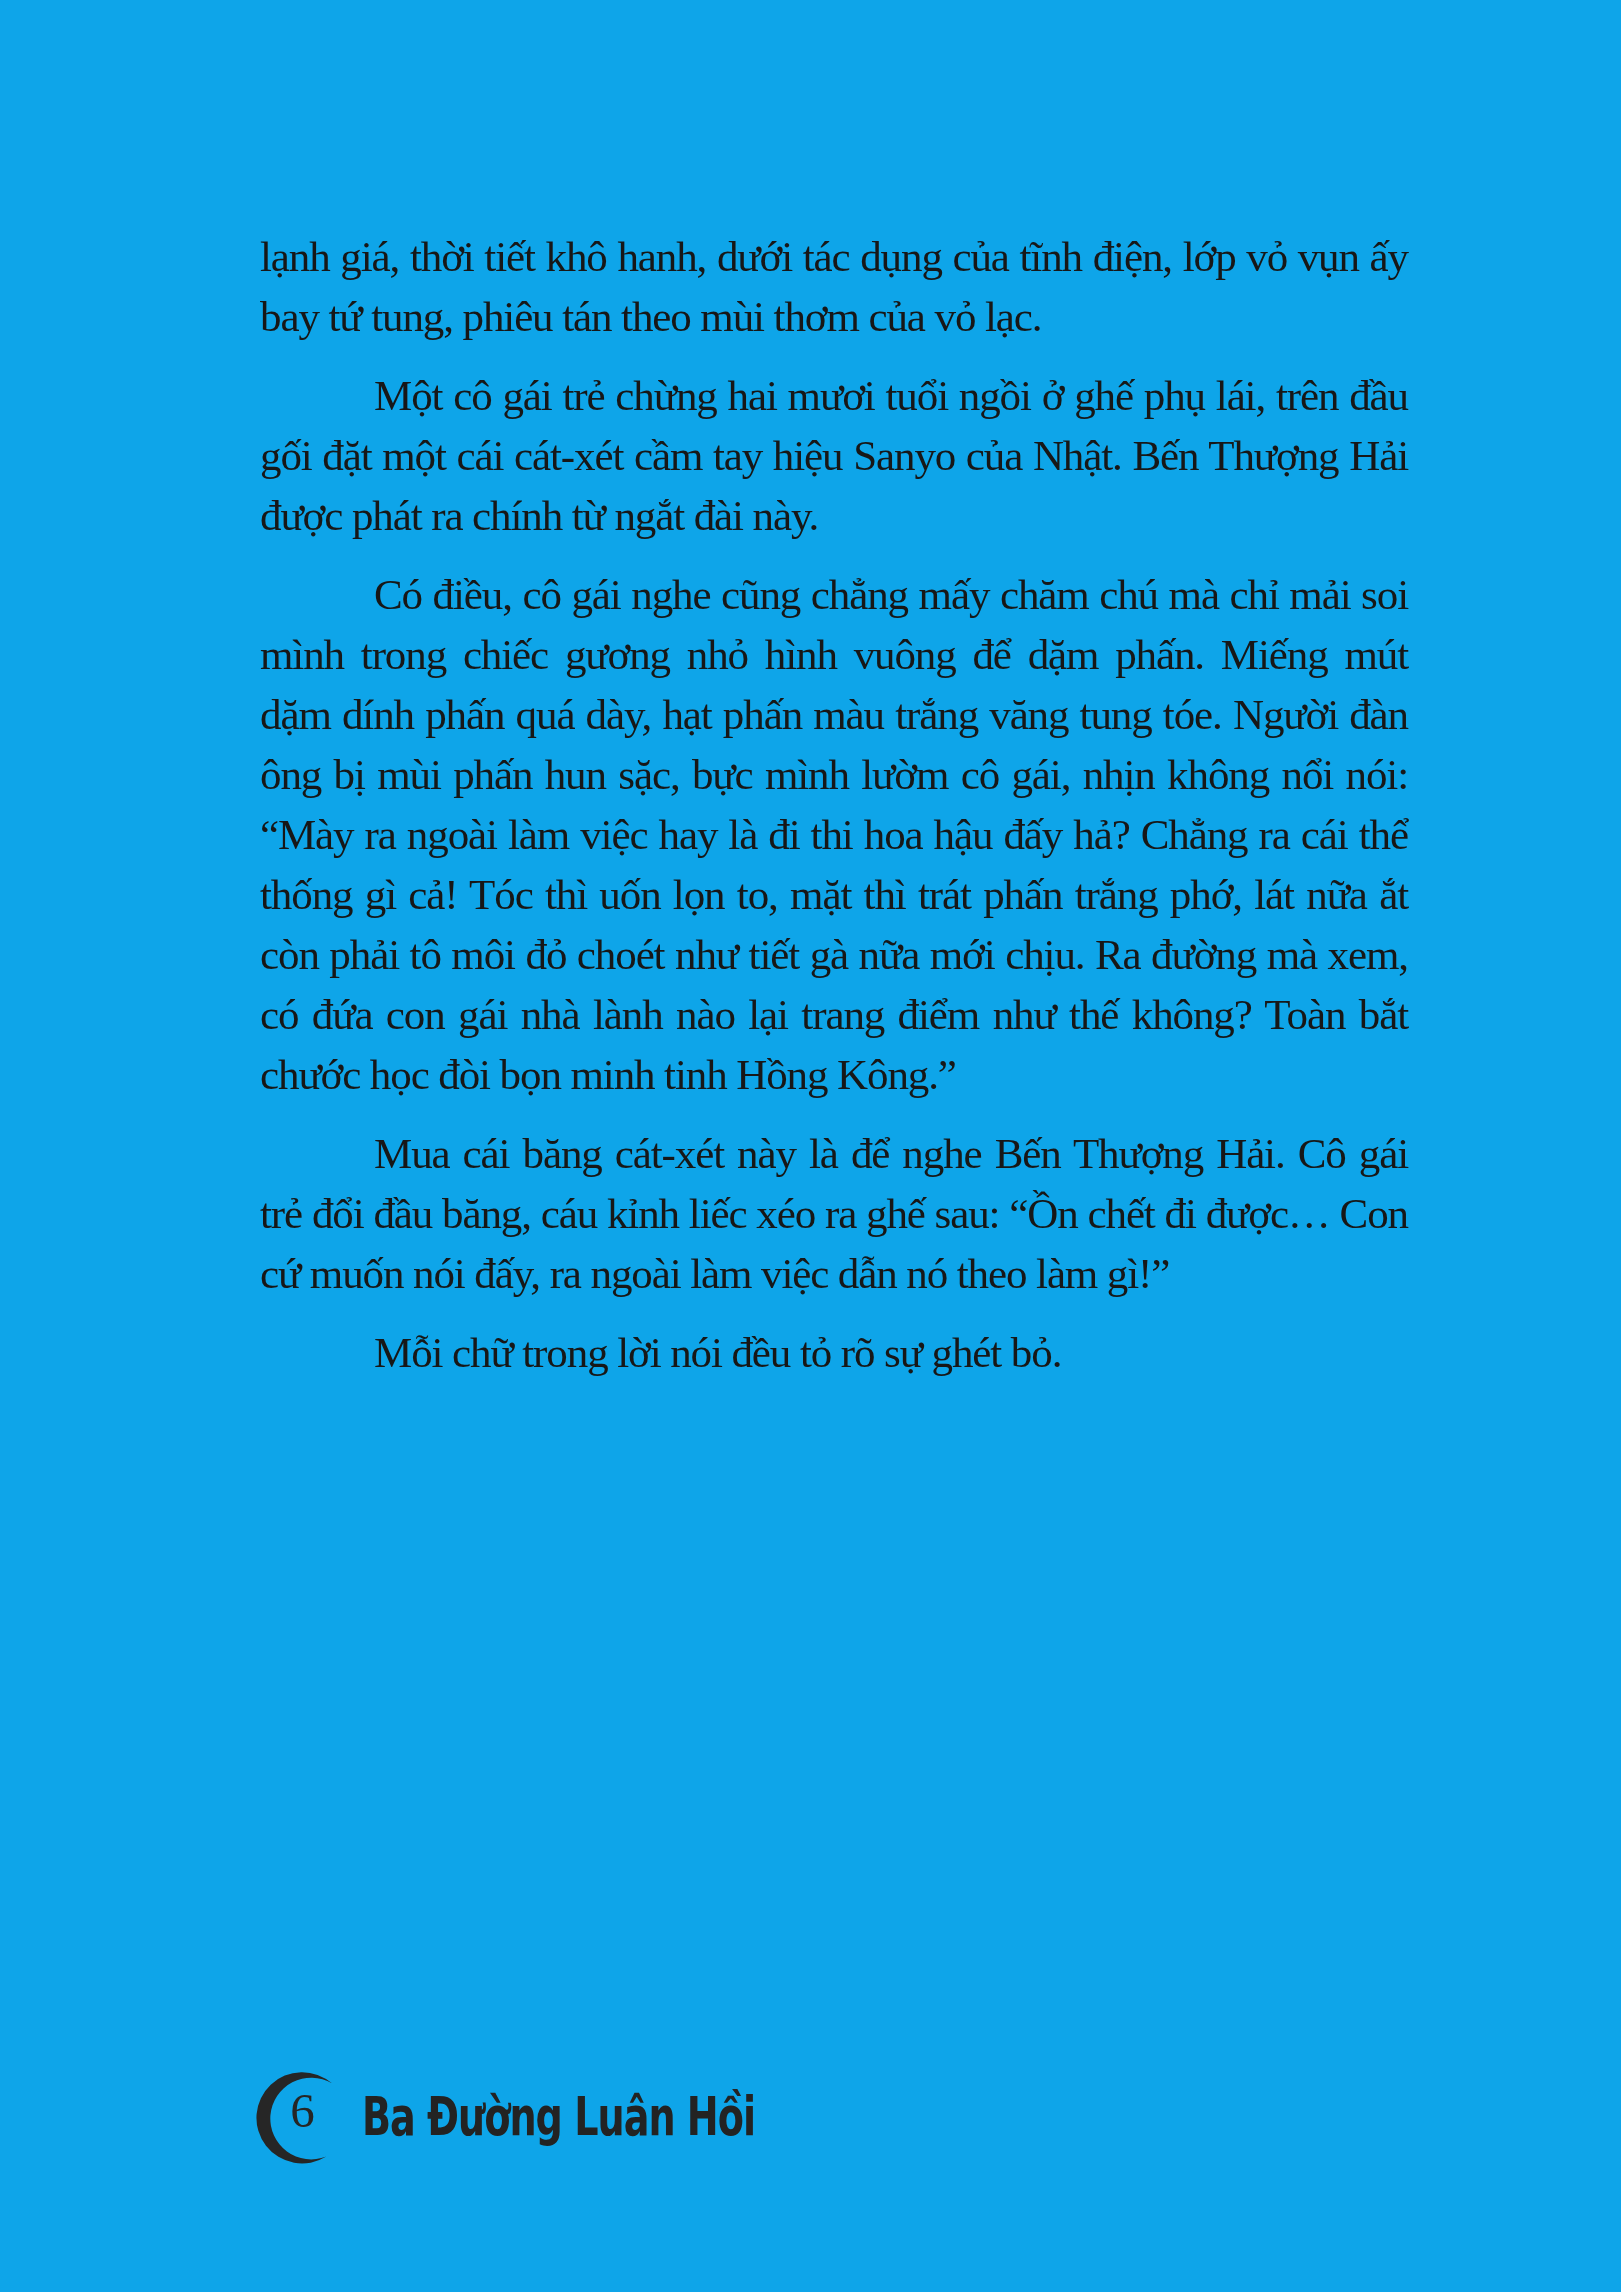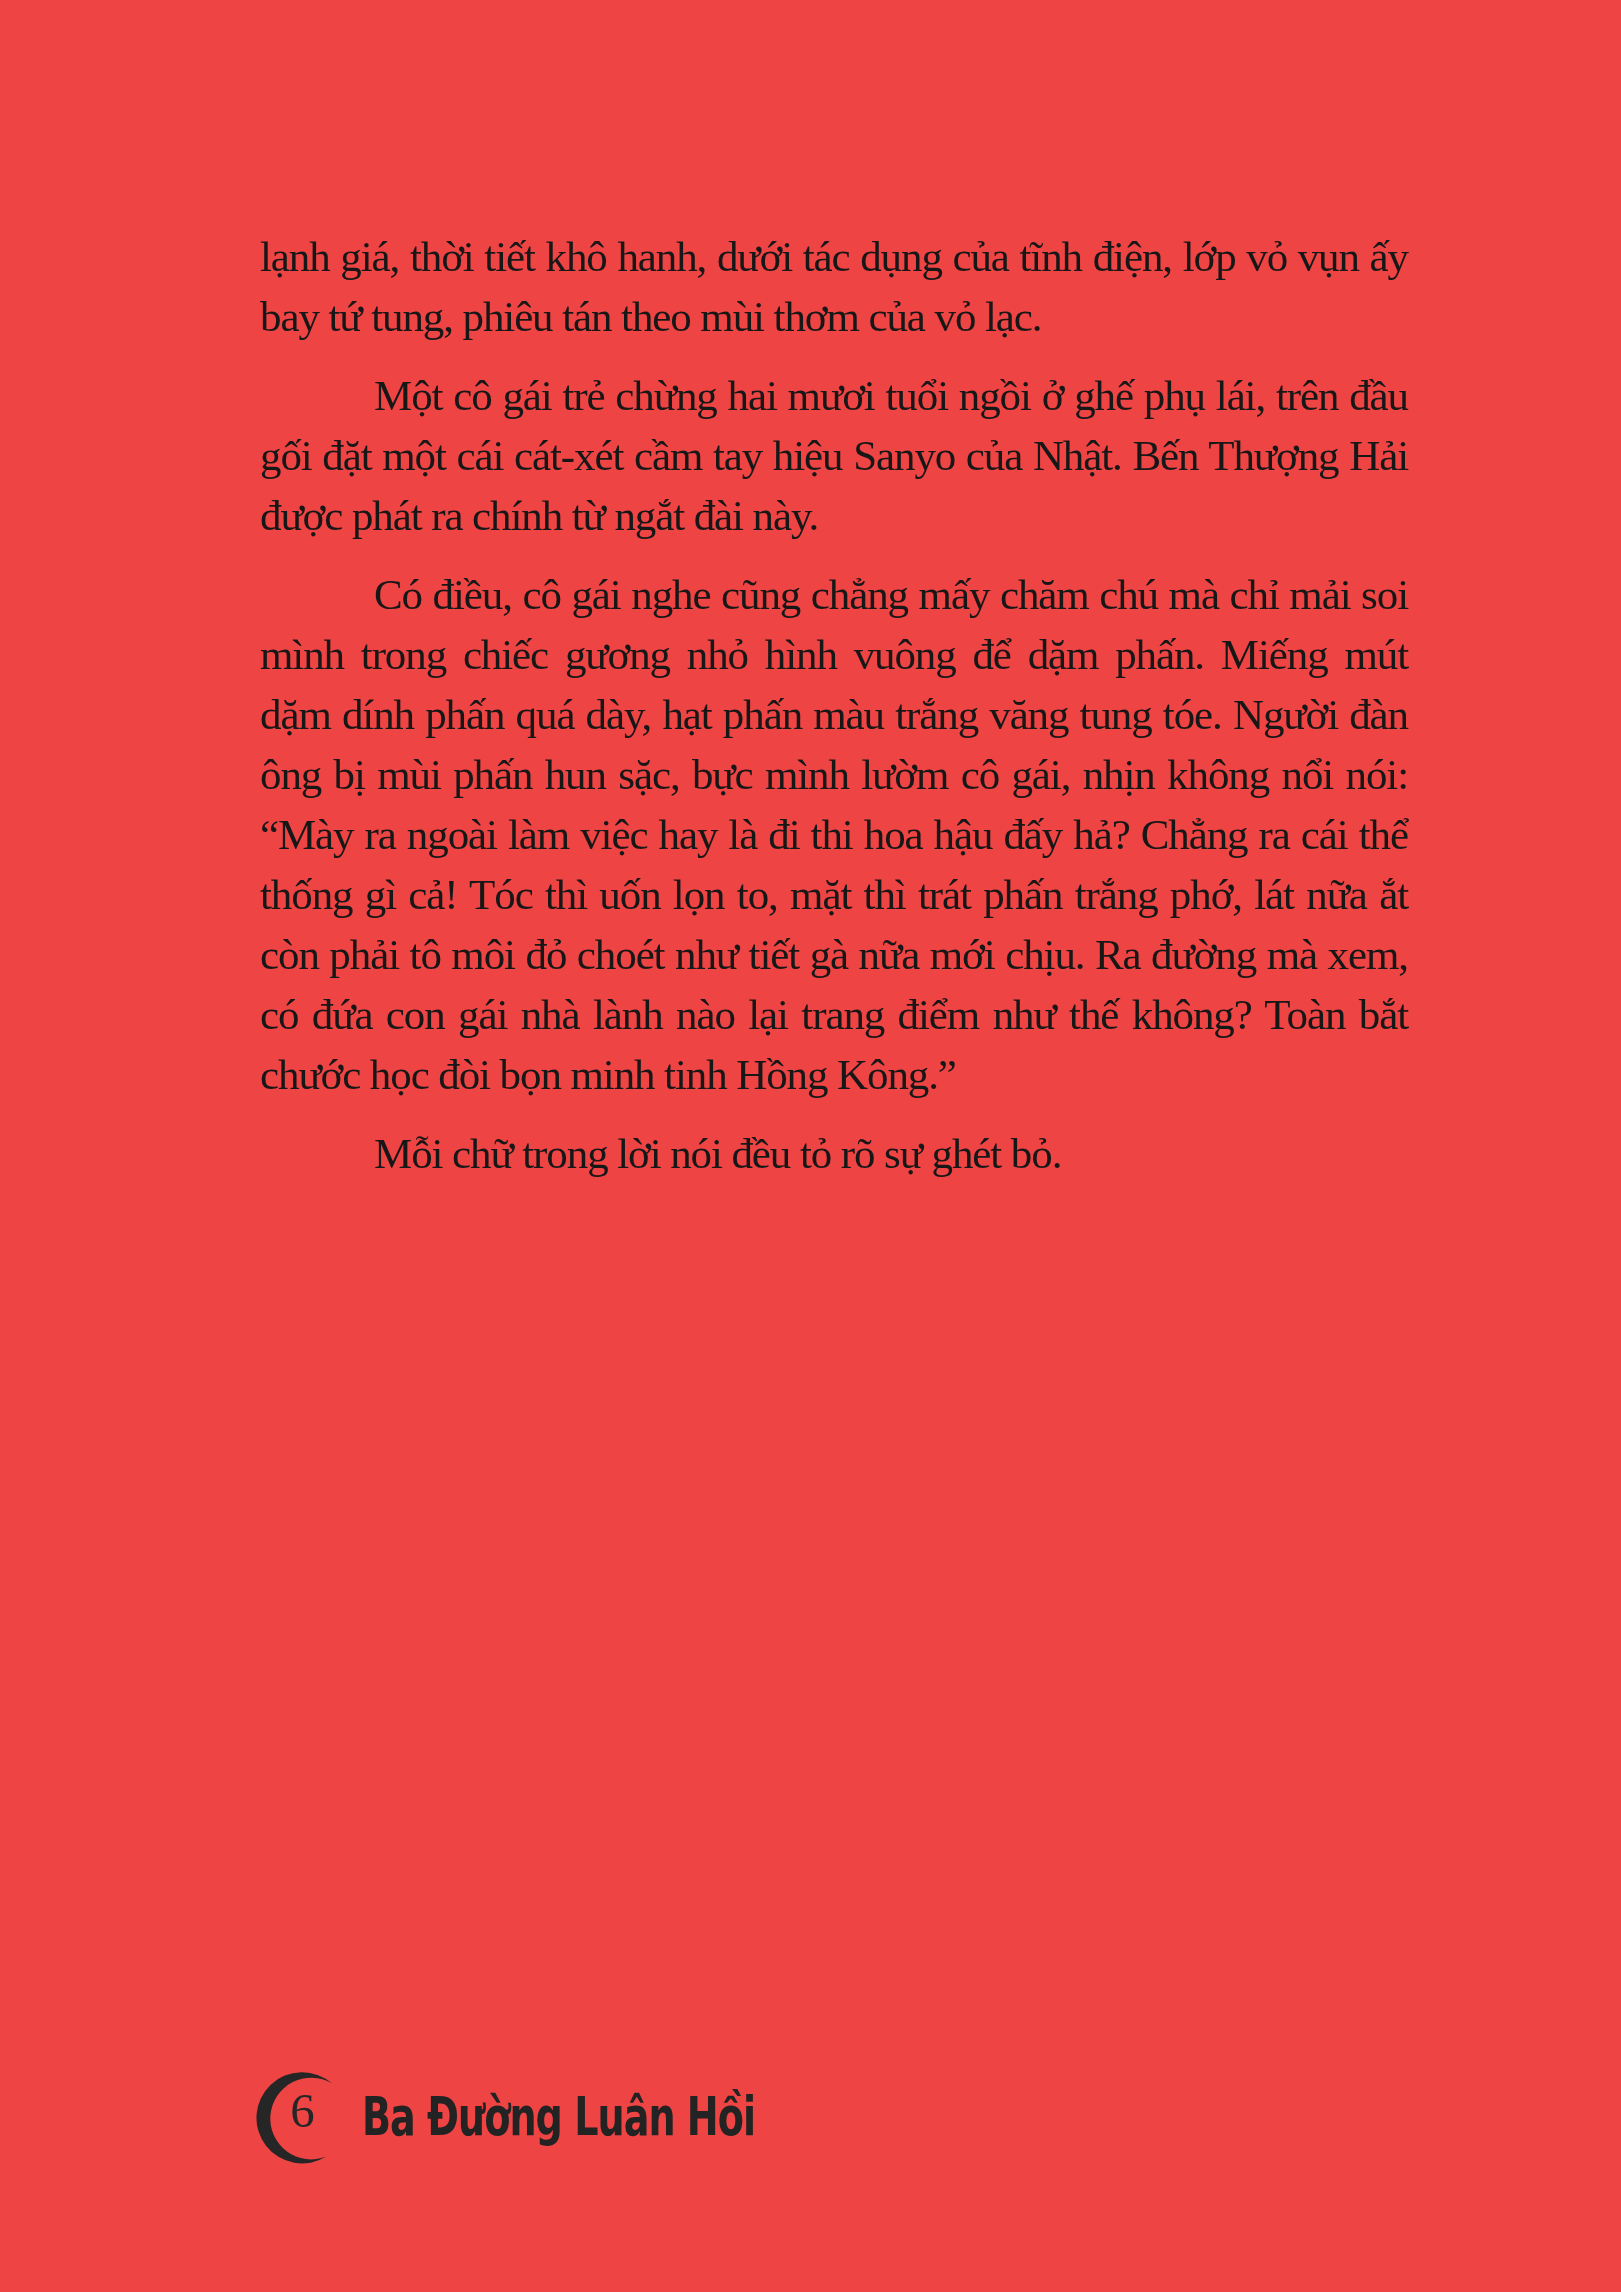--- a/index.html
+++ b/index.html
@@ -4,21 +4,21 @@
 <style>
   html, body {
     margin: 0;
     padding: 0;
     background: #ffffff;
   }
   .page {
     position: relative;
     width: 1621px;
     height: 2292px;
-    background: #ef4444;
+    background: #0ea5e9;
     overflow: hidden;
     font-family: "Liberation Serif", "DejaVu Serif", serif;
   }
   .text-block {
     position: absolute;
     left: 260px;
     top: 227px;
     width: 1148px;
     color: #171717;
   }
@@ -91,20 +91,21 @@
   <div class="text-block">
 
     <p class="no-indent"><span>lạnh giá, thời tiết khô hanh, dưới tác dụng của tĩnh điện, lớp vỏ vụn ấy bay tứ tung, phiêu tán theo mùi thơm của vỏ lạc.</span></p>
 
     <p><span>Một cô gái trẻ chừng hai mươi tuổi ngồi ở ghế phụ lái, trên đầu gối đặt một cái cát-xét cầm tay hiệu Sanyo của Nhật. </span><span class="italic">Bến Thượng Hải</span><span> được phát ra chính từ ngắt đài này.</span></p>
 
     <p><span>Có điều, cô gái nghe cũng chẳng mấy chăm chú mà chỉ mải soi mình trong chiếc gương nhỏ hình vuông để dặm phấn. Miếng mút dặm dính phấn quá dày, hạt phấn màu trắng văng tung tóe. Người đàn ông bị mùi phấn hun sặc, bực mình lườm cô gái, nhịn không nổi nói: “Mày ra ngoài làm việc hay là đi thi hoa hậu đấy hả? Chẳng ra cái thể thống gì cả! Tóc thì uốn lọn to, mặt thì trát phấn trắng phớ, lát nữa ắt còn phải tô môi đỏ choét như tiết gà nữa mới chịu. Ra đường mà xem, có đứa con gái nhà lành nào lại trang điểm như thế không? Toàn bắt chước học đòi bọn minh tinh Hồng Kông.”</span></p>
 
 
 
+    <p><span>Mua cái băng cát-xét này là để nghe </span><span class="italic">Bến Thượng Hải.</span><span> Cô gái trẻ đổi đầu băng, cáu kỉnh liếc xéo ra ghế sau: “Ồn chết đi được… Con cứ muốn nói đấy, ra ngoài làm việc dẫn nó theo làm gì!”</span></p>
 
     <p><span>Mỗi chữ trong lời nói đều tỏ rõ sự ghét bỏ.</span></p>
 
 
   </div>
 
   <div class="footer"></div>
 
   <div class="logo">
     <svg viewBox="0 0 102 98" aria-hidden="true">

